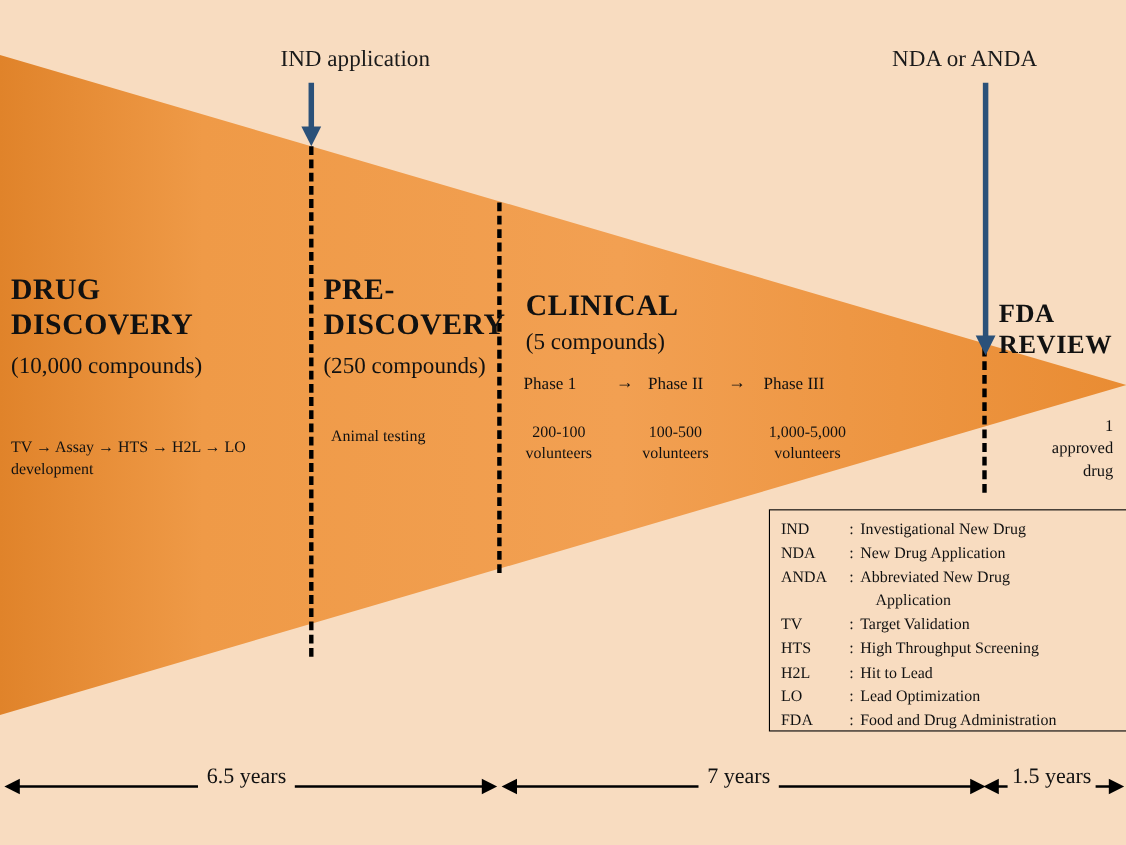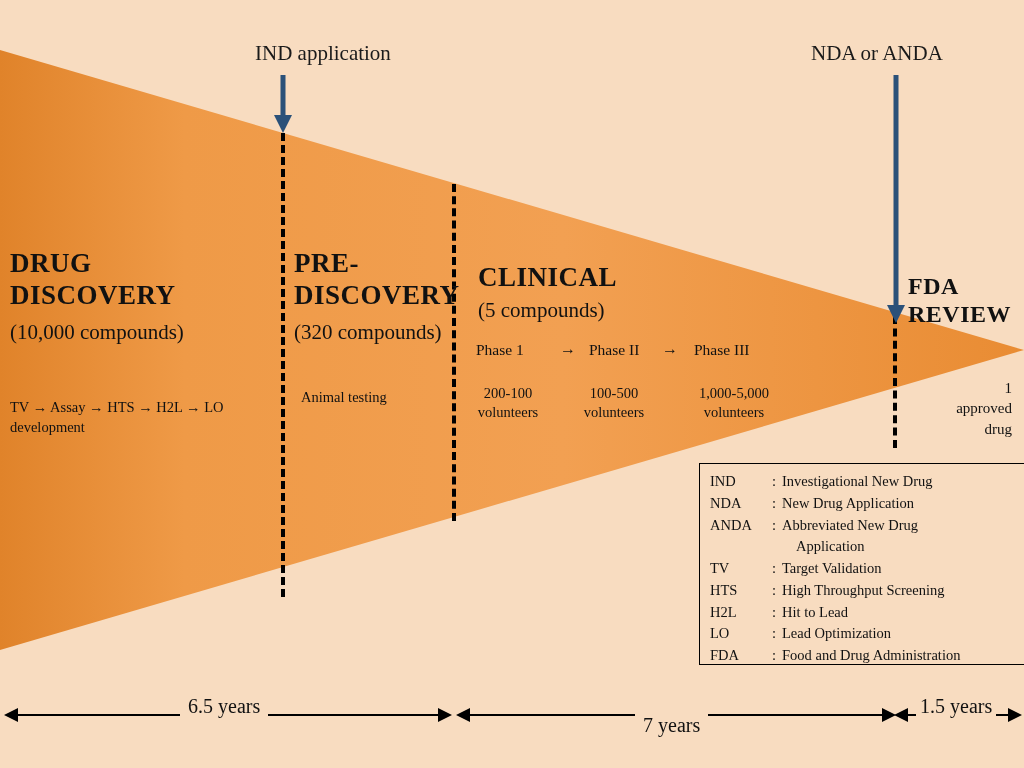--- a/index.html
+++ b/index.html
@@ -171,21 +171,21 @@
   </svg>
 
   <div class="stage-title" style="left:10px; top:248px;">DRUG
 DISCOVERY</div>
   <div class="stage-sub" style="left:10px; top:320px;">(10,000 compounds)</div>
   <div class="stage-detail" style="left:10px; top:398px;">TV → Assay → HTS → H2L → LO
     development</div>
 
   <div class="stage-title" style="left:294px; top:248px;">PRE-
 DISCOVERY</div>
-  <div class="stage-sub" style="left:294px; top:320px;">(320 compounds)</div>
+  <div class="stage-sub" style="left:294px; top:320px;">(250 compounds)</div>
   <div class="stage-detail" style="left:301px; top:388px;">Animal testing</div>
 
   <div class="stage-title" style="left:478px; top:262px;">CLINICAL</div>
   <div class="stage-sub" style="left:478px; top:298px;">(5 compounds)</div>
 
   <div class="phase-name" style="left:476px; top:341px;">Phase 1</div>
   <div class="phase-arrow" style="left:560px; top:340px;">→</div>
   <div class="phase-name" style="left:589px; top:341px;">Phase II</div>
   <div class="phase-arrow" style="left:662px; top:340px;">→</div>
   <div class="phase-name" style="left:694px; top:341px;">Phase III</div>
@@ -257,17 +257,17 @@
 
       <line x1="462" y1="25" x2="884" y2="25" stroke="#000" stroke-width="2.2"></line>
       <polygon points="456,25 470,18 470,32" fill="#000"></polygon>
       <polygon points="896,25 882,18 882,32" fill="#000"></polygon>
 
       <line x1="900" y1="25" x2="1012" y2="25" stroke="#000" stroke-width="2.2"></line>
       <polygon points="894,25 908,18 908,32" fill="#000"></polygon>
       <polygon points="1022,25 1008,18 1008,32" fill="#000"></polygon>
     </svg>
     <div class="tl-label" style="left:180px; top:5px; background:#f8dcc0; padding:0 8px;">6.5 years</div>
-    <div class="tl-label" style="left:635px; top:5px; background:#f8dcc0; padding:0 8px;margin-top:19px;">7 years</div>
+    <div class="tl-label" style="left:635px; top:5px; background:#f8dcc0; padding:0 8px;">7 years</div>
     <div class="tl-label" style="left:916px; top:5px; background:#f8dcc0; padding:0 4px;">1.5 years</div>
   </div>
 
 </div>
 
 </body></html>

